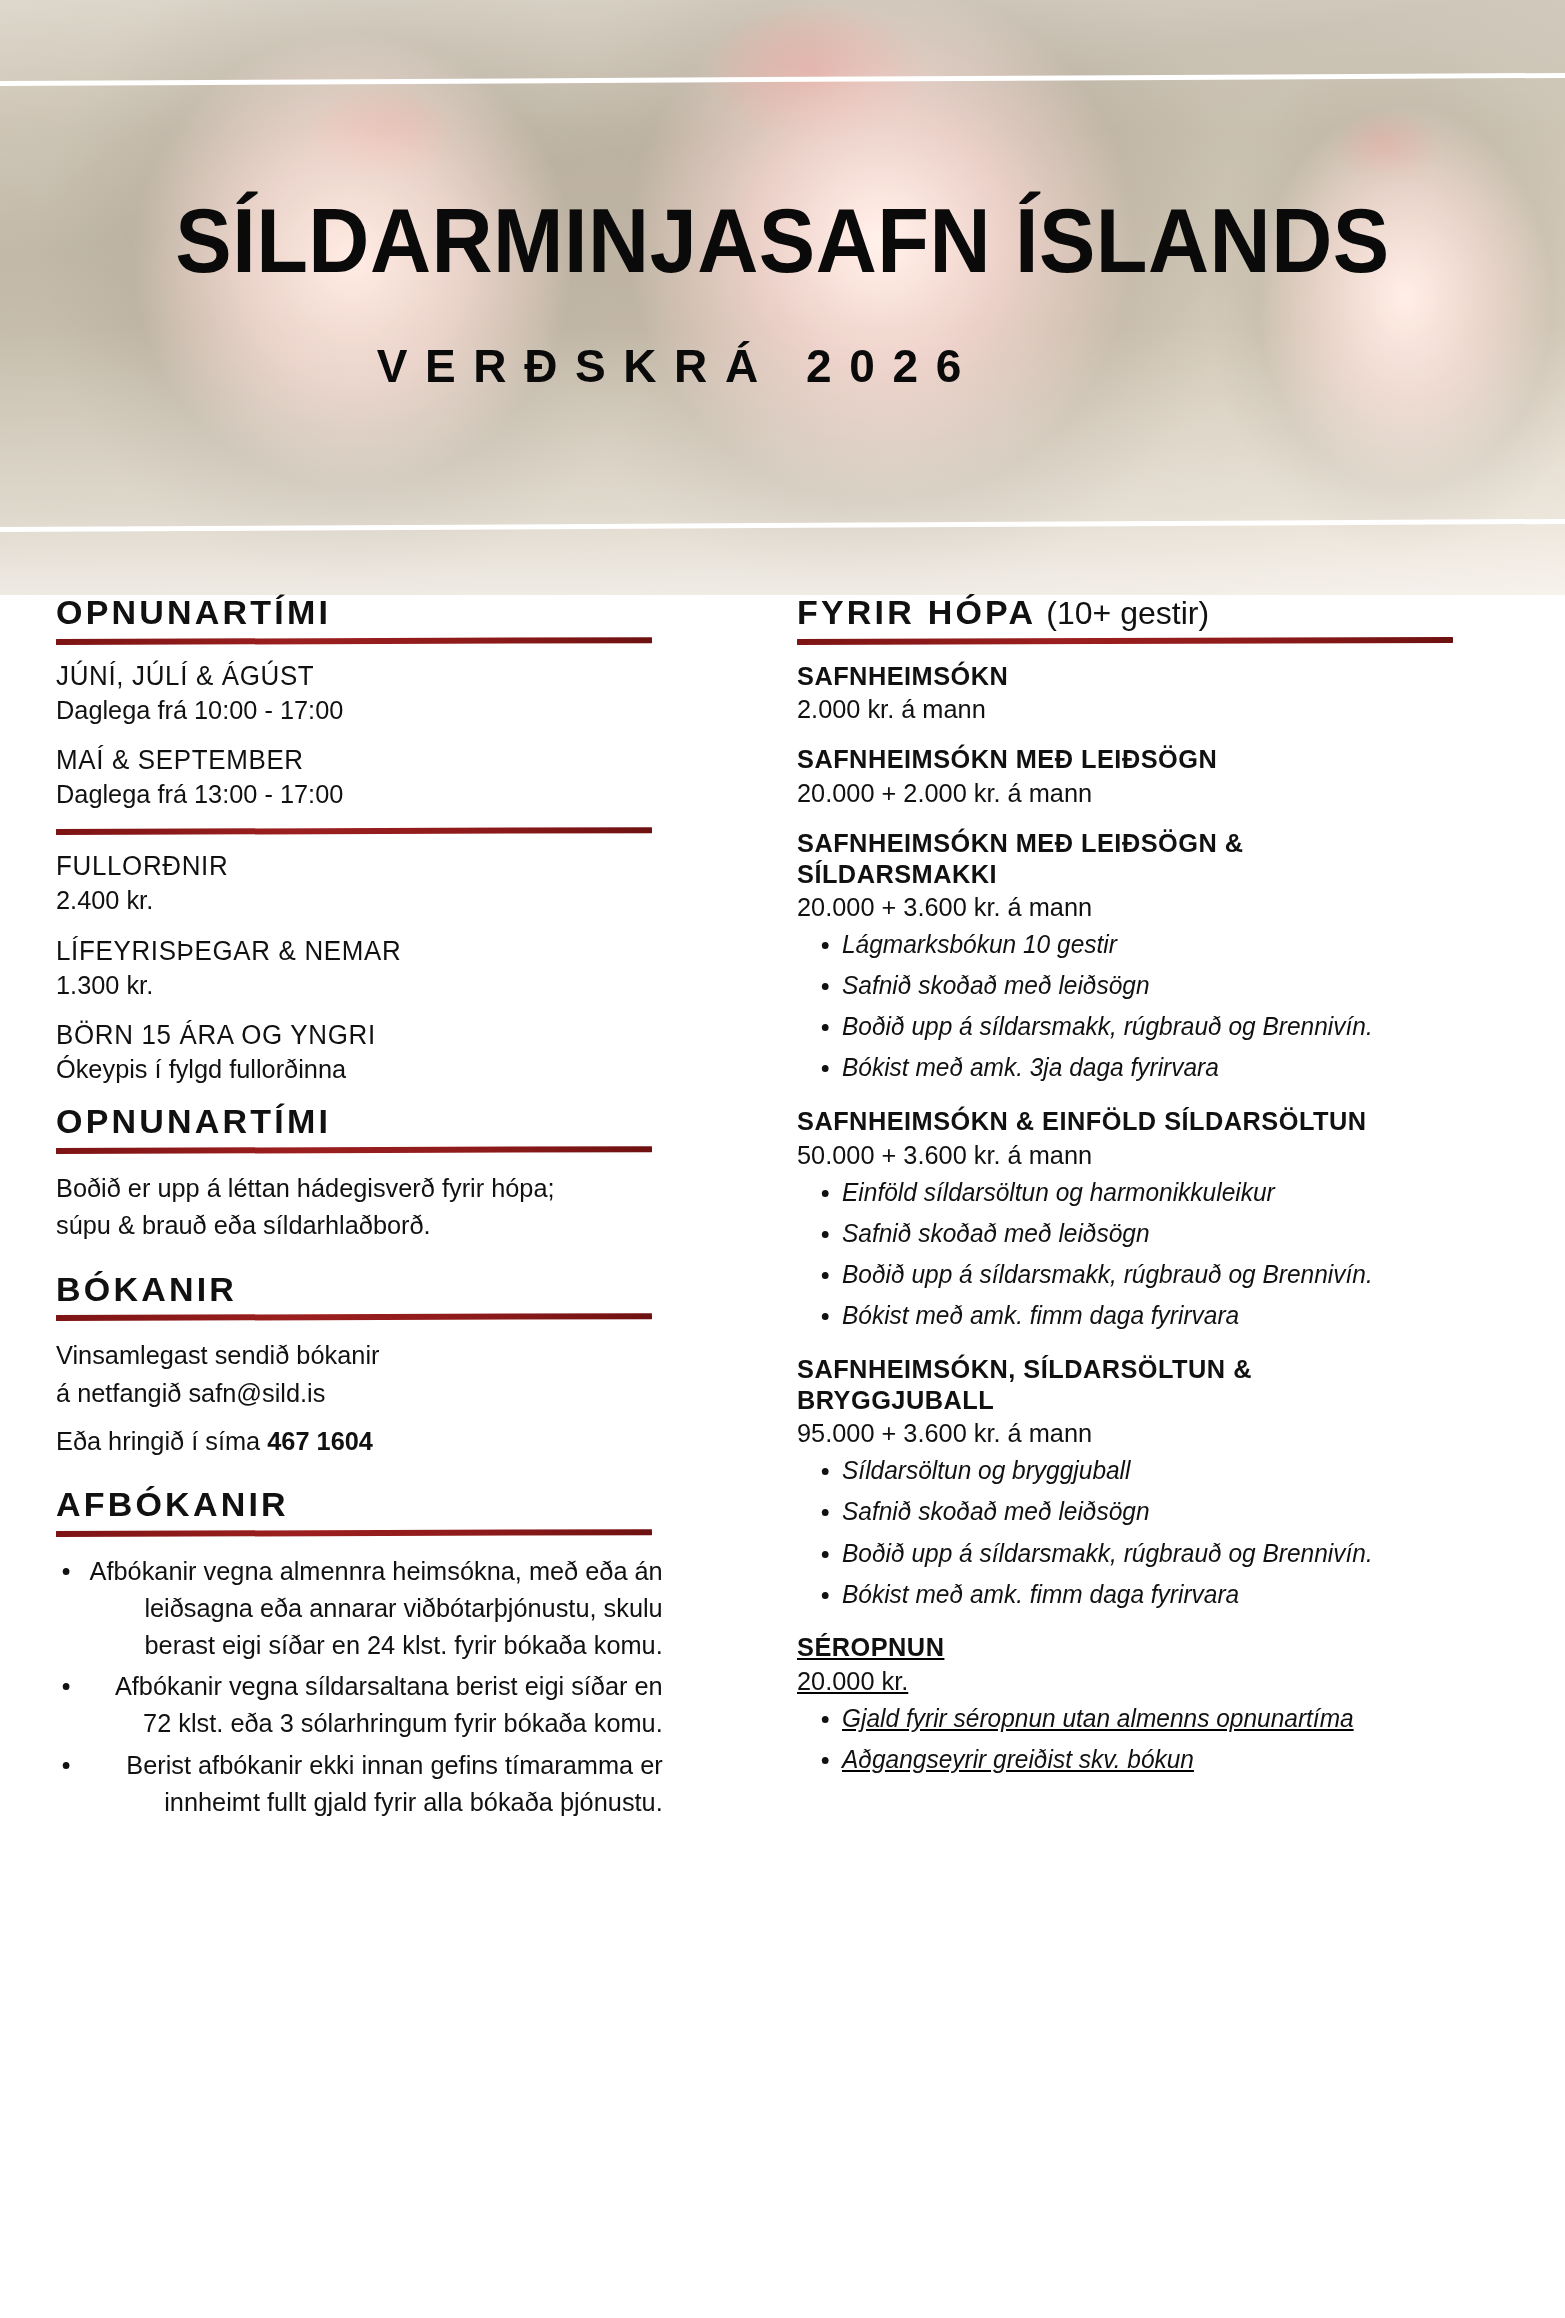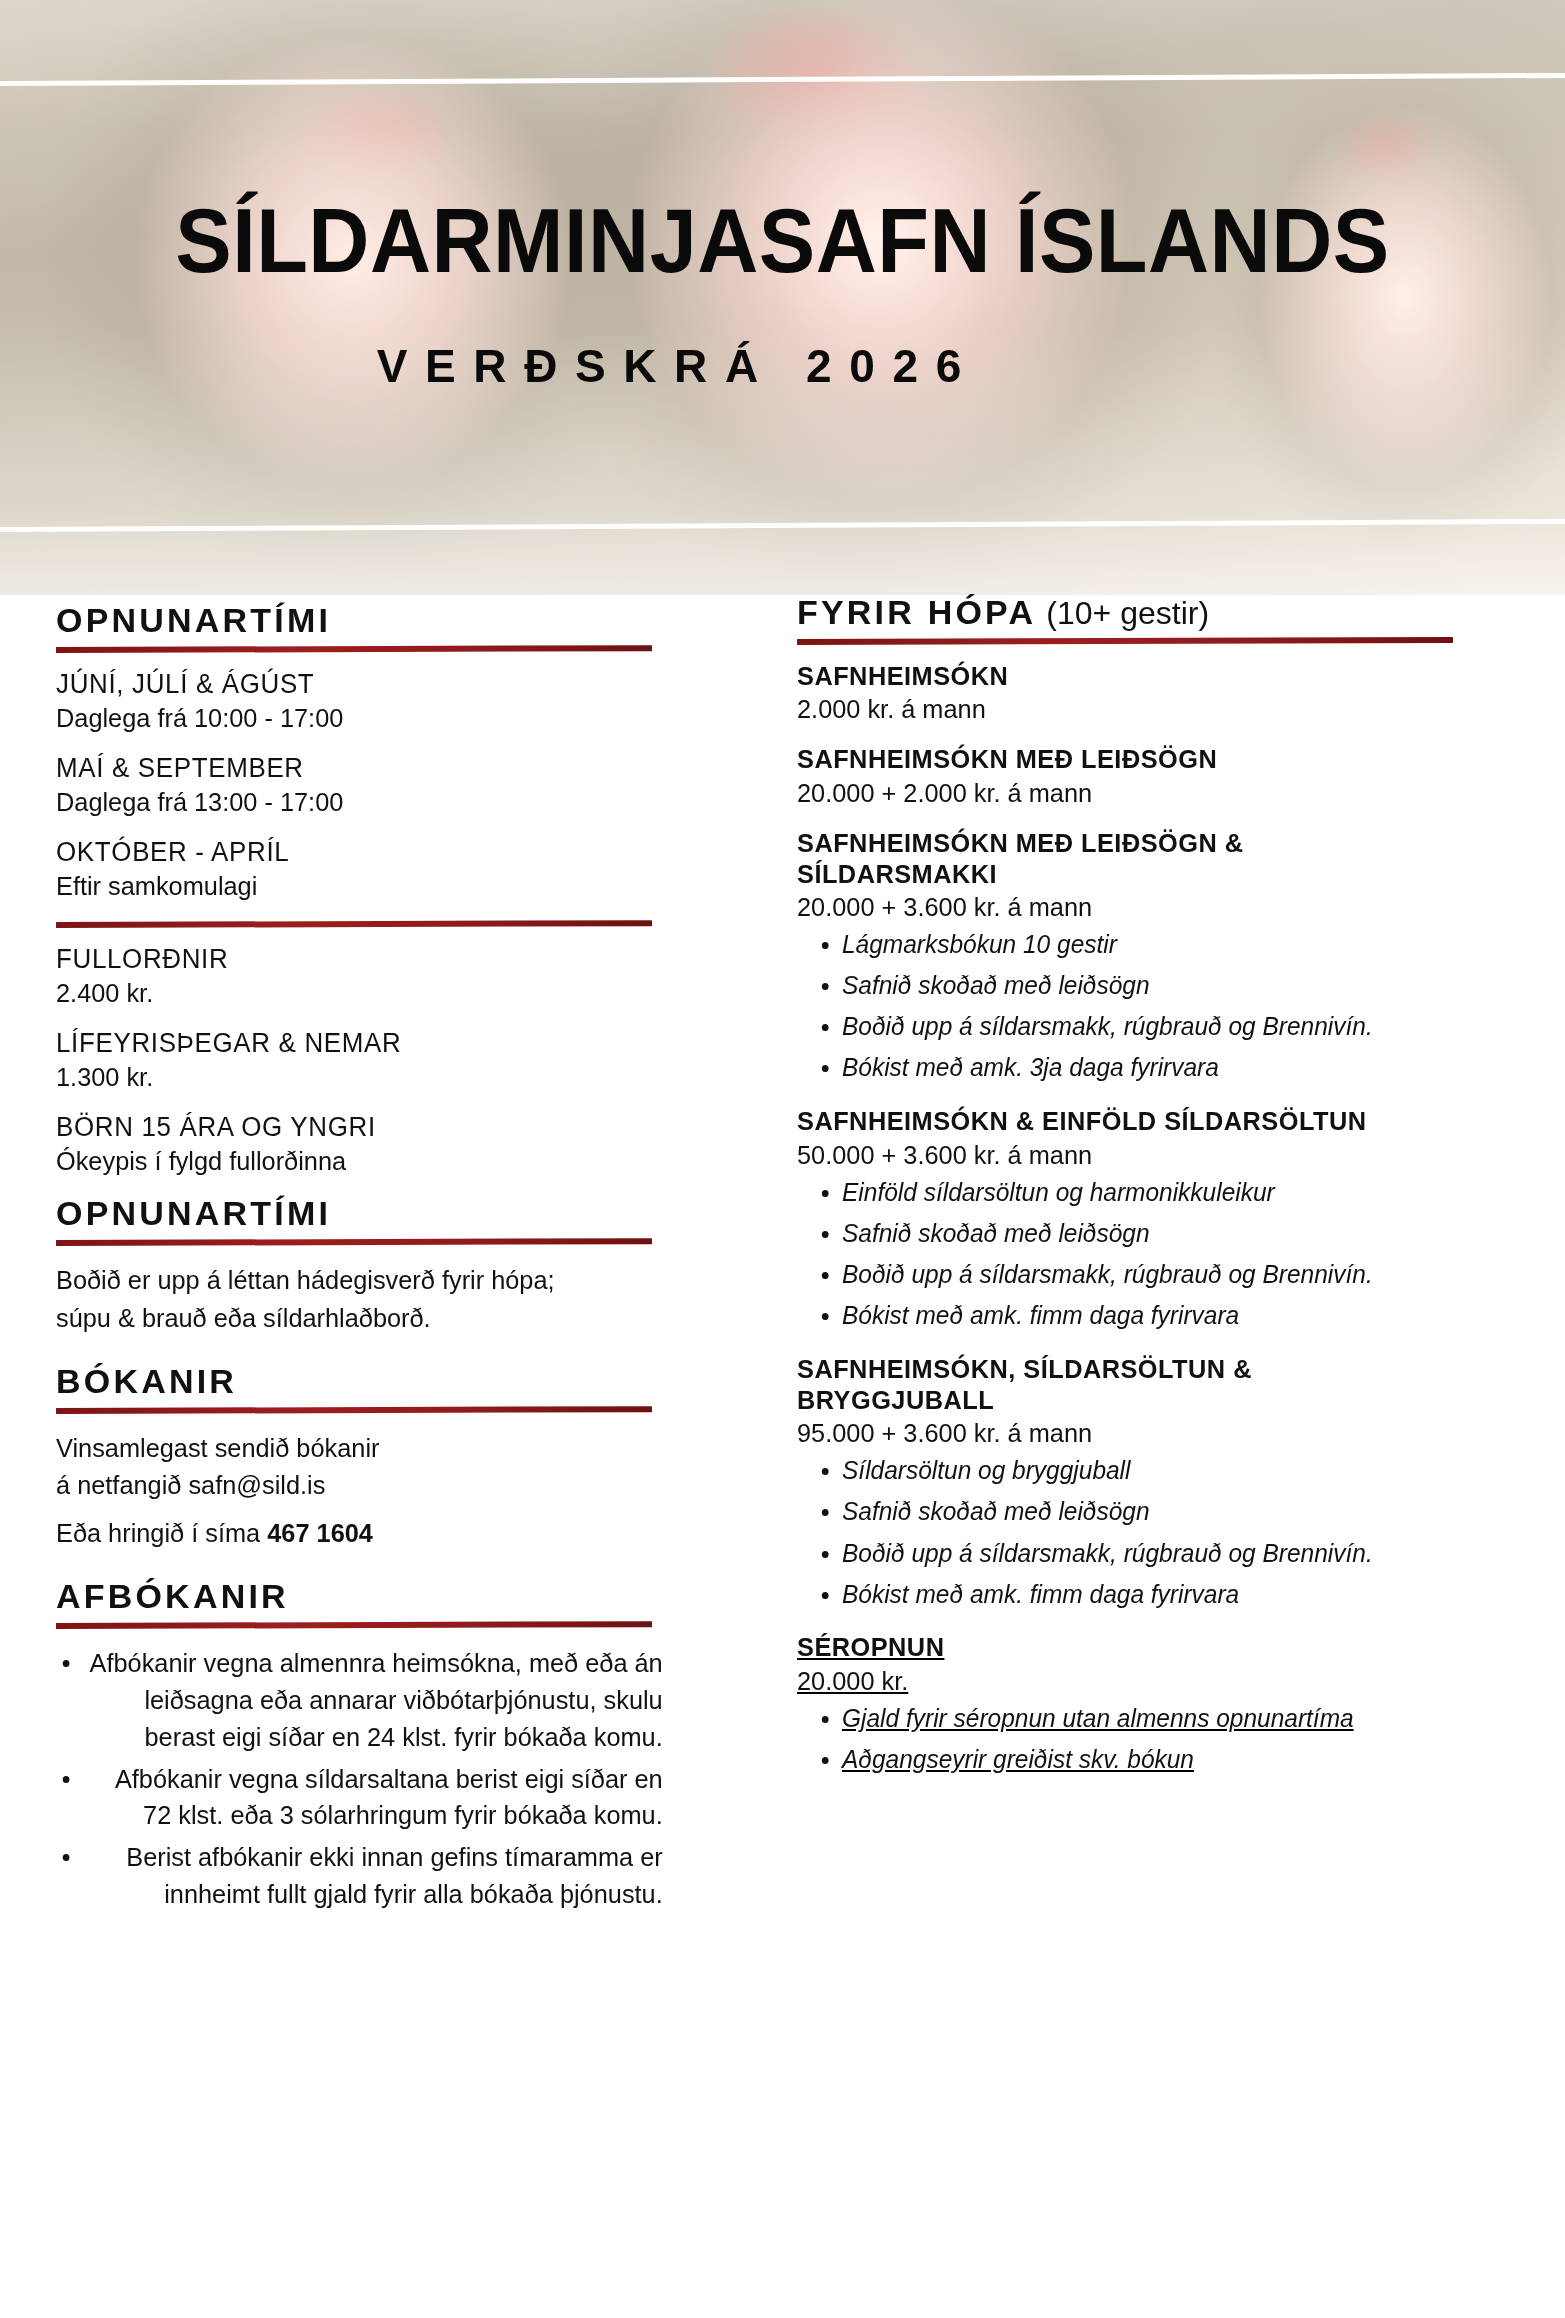--- a/index.html
+++ b/index.html
@@ -84,21 +84,21 @@
   
   .cols {
     position: absolute;
     left: 0;
     top: 595px;
     width: 1565px;
   }
   .col-left {
     position: absolute;
     left: 56px;
-    top: 8px;
+    top: 0;
     width: 668px;
   }
   .col-right {
     position: absolute;
     left: 797px;
     top: 0;
     width: 723px;
   }
 
   
@@ -235,24 +235,20 @@
       <div class="sec-head">OPNUNARTÍMI</div>
       <div class="sec-rule rule-left"></div>
 
       <div class="item">
         <div class="item-name">JÚNÍ, JÚLÍ &amp; ÁGÚST</div>
         <div class="item-price">Daglega frá 10:00 - 17:00</div>
       </div>
       <div class="item">
         <div class="item-name">MAÍ &amp; SEPTEMBER</div>
         <div class="item-price">Daglega frá 13:00 - 17:00</div>
-      </div>
-      <div class="item">
-        <div class="item-name">OKTÓBER - APRÍL</div>
-        <div class="item-price">Eftir samkomulagi</div>
       </div>
     </div>
 
     <div class="sec" style="margin-top:8.3px;">
       <div class="sec-rule rule-left"></div>
 
       <div class="item">
         <div class="item-name">FULLORÐNIR</div>
         <div class="item-price">2.400 kr.</div>
       </div>

